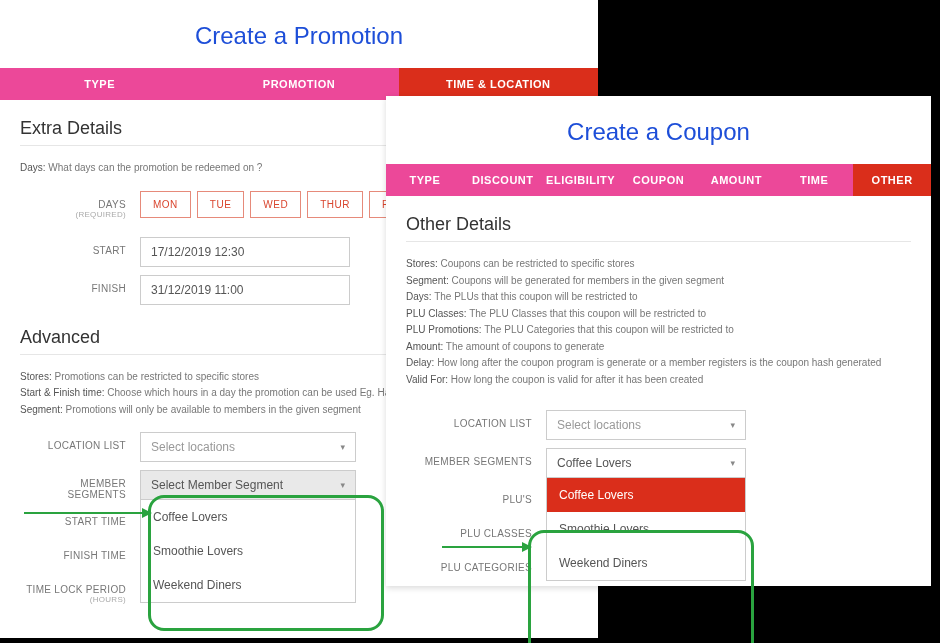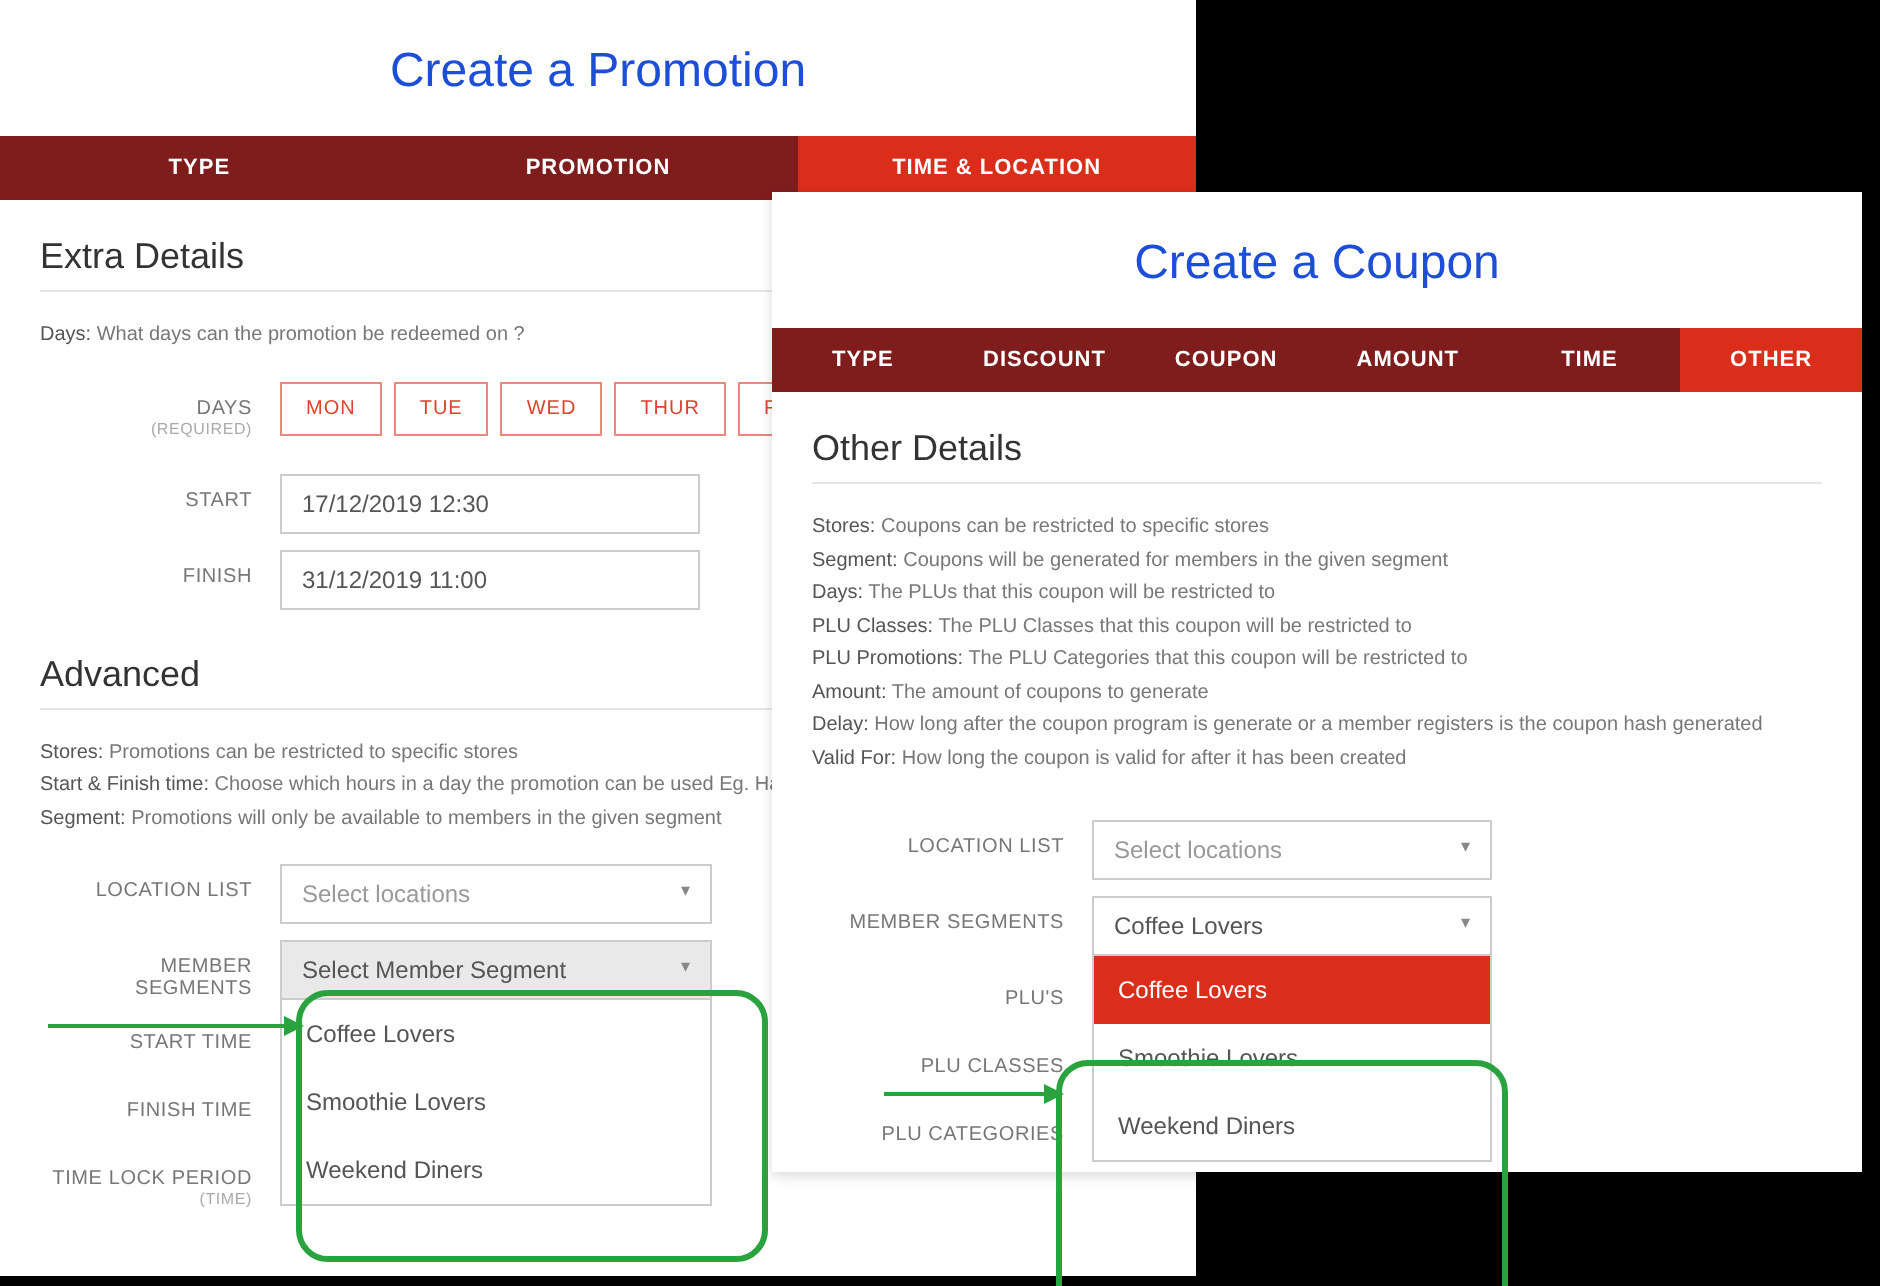--- a/index.html
+++ b/index.html
@@ -5,40 +5,40 @@
   * { box-sizing: border-box; margin: 0; padding: 0; }
   body { font-family: Arial, Helvetica, sans-serif; background: #000; width: 940px; height: 643px; position: relative; overflow: hidden; }
 
   .card { background: #fff; position: absolute; box-shadow: 0 2px 6px rgba(0,0,0,0.15); }
   .card-promo { top: 0; left: 0; width: 598px; height: 638px; }
   .card-coupon { top: 96px; left: 386px; width: 545px; height: 490px; }
 
   .card-title { text-align: center; font-size: 24px; font-weight: 300; color: #1d4ed8; padding: 22px 0 18px; }
 
   .tabbar { display: flex; width: 100%; }
-  .tabbar .tab { flex: 1 1 0; text-align: center; font-size: 11px; letter-spacing: 0.5px; font-weight: 600; padding: 10px 0; background: #7f1d1d; color: #fff; }
+  .tabbar .tab { flex: 1 1 0; text-align: center; font-size: 11px; letter-spacing: 0.5px; font-weight: 600; padding: 10px 0; background: #ec4899; color: #fff; }
   .tabbar .tab.active { background: #da2e1b; }
 
   .section { padding: 18px 20px 4px; }
   .section-title { font-size: 18px; font-weight: 400; color: #333; margin-bottom: 4px; border-bottom: 1px solid #e6e6e6; padding-bottom: 6px; }
 
   .descblock { padding: 6px 20px 10px; font-size: 10px; line-height: 1.65; color: #777; }
   .descblock b { color: #555; font-weight: 400; }
 
   .row { display: flex; align-items: flex-start; padding: 4px 20px; min-height: 34px; }
   .row-label { width: 120px; text-align: right; font-size: 10px; color: #777; padding-top: 8px; padding-right: 14px; letter-spacing: 0.3px; }
   .row-label .sub { display:block; font-size: 8px; color:#aaa; letter-spacing:0.3px; }
   .row-field { flex: 1; }
 
   .daychips { display: flex; flex-wrap: wrap; gap: 6px; }
   .chip { border: 1px solid #e68a7a; color: #d9452e; font-size: 10px; padding: 7px 12px; background: #fff; cursor: pointer; letter-spacing: 0.5px; }
 
   .txtinput { width: 210px; font-size: 12px; padding: 7px 10px; border: 1px solid #ccc; color: #555; background: #fff; }
 
-  .select { width: 216px; font-size: 12px; padding: 7px 10px; border: 1px solid #ccc; color: #999; background: #fff; display:flex; justify-content:space-between; align-items:flex-start; cursor:pointer; }
+  .select { width: 216px; font-size: 12px; padding: 7px 10px; border: 1px solid #ccc; color: #999; background: #fff; display:flex; justify-content:space-between; align-items:center; cursor:pointer; }
   .select .caret { font-size: 9px; color:#888; }
   .select.open { background:#e9e9e9; color:#555; }
 
   .dropdown { position: relative; }
   .dropdown-list { position: absolute; top: 100%; left: 0; width: 216px; background: #fff; border: 1px solid #ccc; border-top: none; z-index: 10; }
   .dropdown-list .opt { padding: 10px 12px; font-size: 12px; color: #555; cursor: pointer; }
   .dropdown-list .opt.sel { background: #da2e1b; color: #fff; }
 
   .highlight-box { position: absolute; border: 3px solid #2aa33f; border-radius: 16px; pointer-events: none; z-index: 20; }
   .hb1 { top: 495px; left: 148px; width: 236px; height: 136px; }
@@ -130,31 +130,32 @@
 
   <div class="row">
     <div class="row-label">START TIME</div>
   </div>
   <div class="row">
     <div class="row-label">FINISH TIME</div>
   </div>
   <div class="row">
     <div class="row-label">
       <span>TIME LOCK PERIOD</span>
-      <span class="sub">(TIME)</span>
+      <span class="sub">(HOURS)</span>
     </div>
   </div>
 </div>
 
 <div class="card card-coupon">
   <div class="card-title">Create a Coupon</div>
 
   <div class="tabbar">
     <div class="tab">TYPE</div>
     <div class="tab">DISCOUNT</div>
+    <div class="tab">ELIGIBILITY</div>
     <div class="tab">COUPON</div>
     <div class="tab">AMOUNT</div>
     <div class="tab">TIME</div>
     <div class="tab active">OTHER</div>
   </div>
 
   <div class="section">
     <div class="section-title">Other Details</div>
   </div>
   <div class="descblock">

